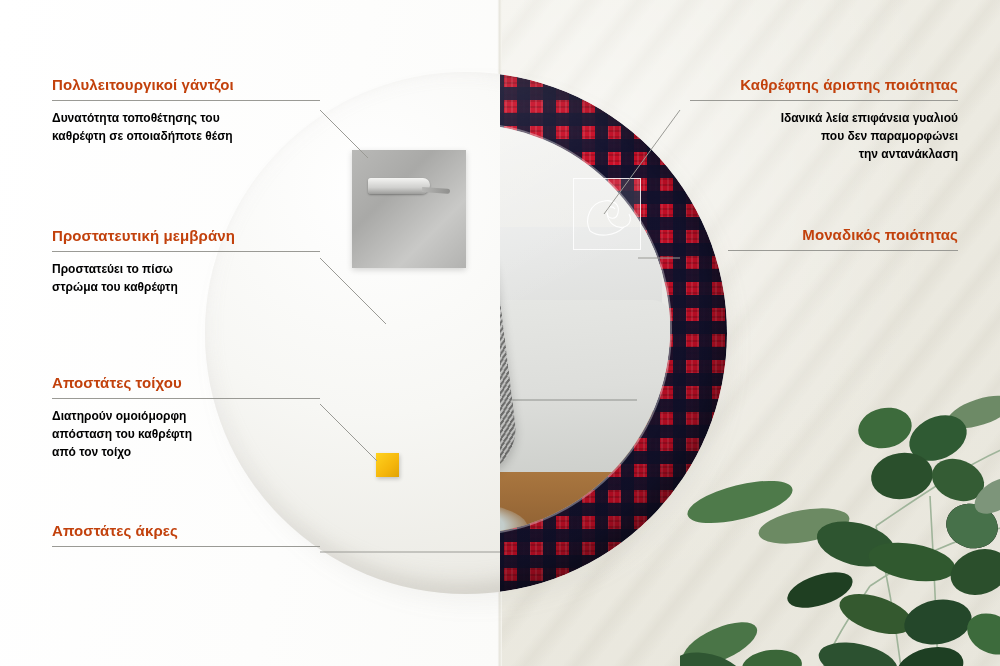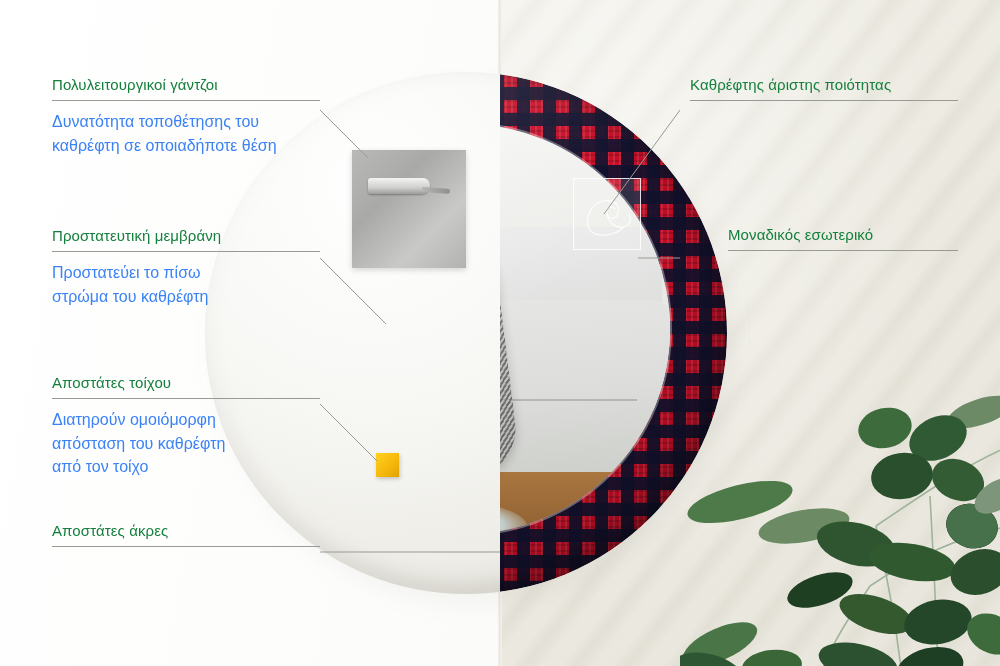--- a/index.html
+++ b/index.html
@@ -164,32 +164,32 @@
 
   
   .plant{ position:absolute; right:-10px; bottom:-10px; width:330px; height:300px; }
 
   
   .connectors{ position:absolute; inset:0; }
 
   
   .callout{ position:absolute; }
   .callout h3{
-    font-size:15px; font-weight:normal; color:#15803d; letter-spacing:0.1px;
+    font-size:15px; font-weight:bold; color:#c2410c; letter-spacing:0.1px;
     white-space:nowrap;
   }
   .callout .rule{
     height:1px; background:#9a9a95; margin:7px 0 9px 0;
   }
   .callout p{
-    font-size:16px; line-height:1.48; color:#3b82f6; white-space:pre-line;
+    font-size:12px; line-height:1.48; color:#000000; white-space:pre-line;font-weight:bold;
   }
   .left-callout{ left:52px; text-align:left; }
   .left-callout .rule{ width:268px; }
-  .right-callout{ }
+  .right-callout{ text-align:right; }
   .right-callout .rule{ margin-left:auto; }
 </style>
 </head>
 <body>
 
 <div id="stage">
 
   <div class="panel-left"></div>
   <div class="panel-right"></div>
   <div class="seam"></div>
@@ -264,24 +264,27 @@
   </div>
 
   <div class="callout left-callout" style="top:522px">
     <h3>Αποστάτες άκρες</h3>
     <div class="rule"></div>
   </div>
 
   <div class="callout right-callout" style="right:42px; top:76px">
     <h3>Καθρέφτης άριστης ποιότητας</h3>
     <div class="rule" style="width:268px"></div>
+    <p>Ιδανικά λεία επιφάνεια γυαλιού
+που δεν παραμορφώνει
+την αντανάκλαση</p>
   </div>
 
   <div class="callout right-callout" style="right:42px; top:226px">
-    <h3>Μοναδικός εσωτερικό</h3>
+    <h3>Μοναδικός ποιότητας</h3>
     <div class="rule" style="width:230px"></div>
   </div>
 
   <svg class="plant" viewBox="0 0 330 300">
     <g stroke="#9fb49a" stroke-width="1.6" fill="none">
       <path d="M330 70 C290 86 240 120 196 150"></path>
       <path d="M330 150 C280 160 225 186 190 210"></path>
       <path d="M196 150 C205 190 215 240 222 300"></path>
       <path d="M190 210 C170 240 150 270 140 300"></path>
       <path d="M250 120 C252 160 256 220 258 300"></path>

